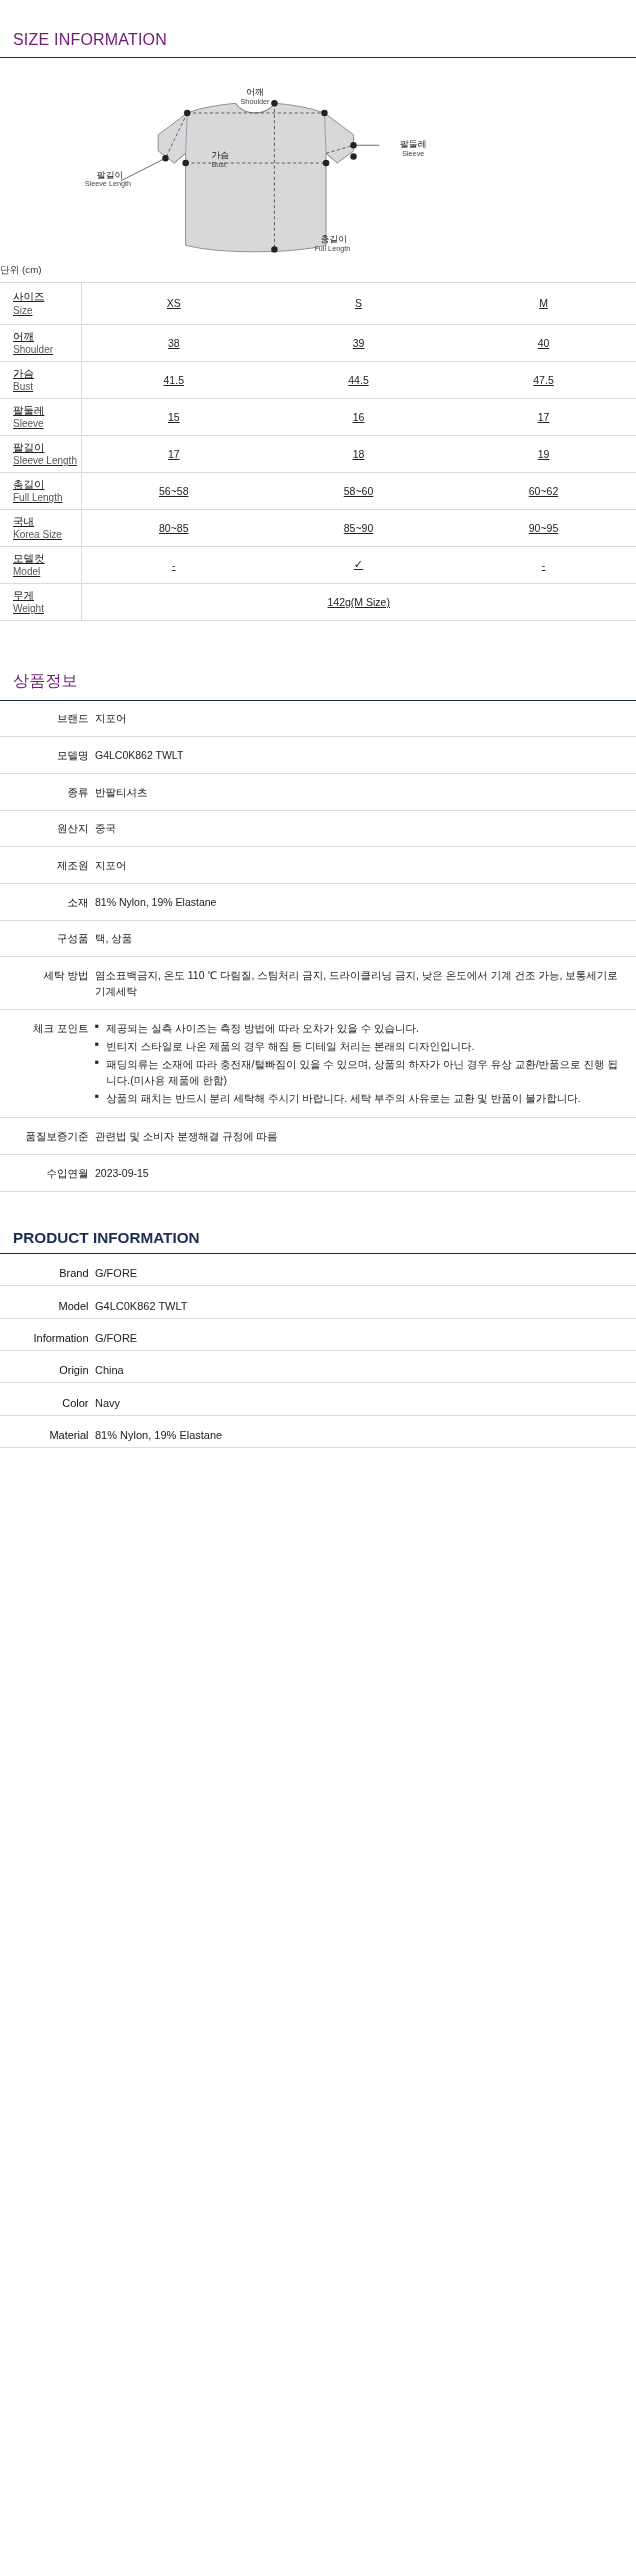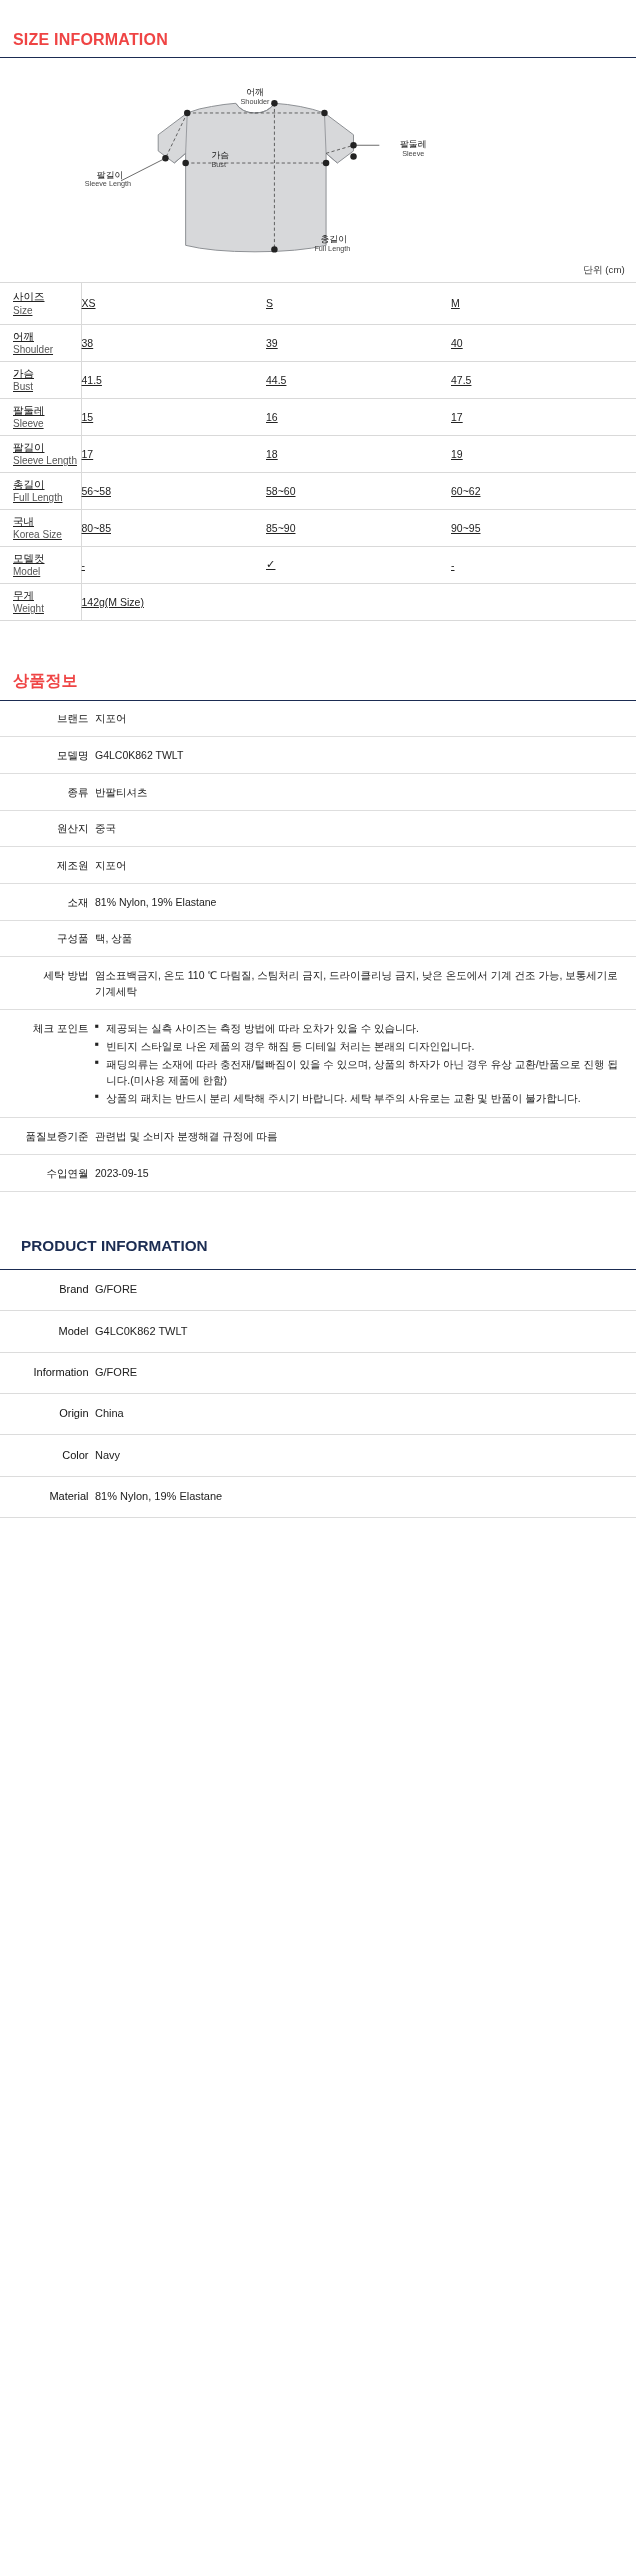--- a/index.html
+++ b/index.html
@@ -17,22 +17,22 @@
   .page {
     width: 636px;
     padding: 0;
     margin: 0 auto;
     position: relative;
   }
 
   
   .section-title {
     font-size: 16px;
-    font-weight: bold;
-    color: #ef4444;
+    font-weight: normal;
+    color: #701a75;
     letter-spacing: 0.2px;
     padding: 0 0 8px 13px;
     margin: 0;
   }
   .title-rule {
     border: 0;
     border-top: 1.6px solid #1b2c52;
     margin: 0 0 0 0;
     height: 0;
   }
@@ -45,40 +45,41 @@
   .spacer-46 { height: 37px; }
 
   
   .diagram-wrap {
     width: 100%;
     height: 206px;
     position: relative;
     overflow: hidden;
   }
   .unit-note {
-    text-align: right;
+    text-align: left;
     font-size: 9.7px;
     color: #333;
     padding: 0 11.3px 4.8px 0;
   }
 
   
   table.size-table {
     width: 100%;
     border-collapse: collapse;
     table-layout: fixed;
     font-size: 10.5px;
     text-decoration: underline;
   }
   table.size-table td, table.size-table th {
     border-top: 0.8px solid #d9d9d9;
     border-bottom: 0.8px solid #d9d9d9;
     padding: 0;
     height: 37px;
     vertical-align: middle;
+    text-align: center;
     font-weight: normal;
     color: #222;
   }
   table.size-table tr td:first-child,
   table.size-table tr th:first-child {
     text-align: left;
     padding-left: 13px;
     width: 81px;
     border-right: 0.8px solid #d9d9d9;
     line-height: 1.35;
@@ -127,32 +128,32 @@
     left: 0;
     top: 0;
     font-size: 6.5px;
     line-height: 1.9;
     color: #222;
   }
 
   
   table.info-table.en-table td {
     padding-top: 11.3px;
-    padding-bottom: 12px;
+    padding-bottom: 3px;
     font-size: 11px;
     border-bottom: 0.8px solid #dcdcdc;
   }
   table.info-table.en-table td.label { width: 95px; }
 
   .en-section-title {
     font-size: 15.3px;
     font-weight: bold;
     color: #1b2c52;
     padding: 0 0 6.5px 13px;
-    margin: 8px;
+    margin: 0;
   }
 </style>
 </head>
 <body>
 
 <div class="page">
 
   <div class="spacer-38"></div>
 
   <h2 class="section-title">SIZE INFORMATION</h2>

